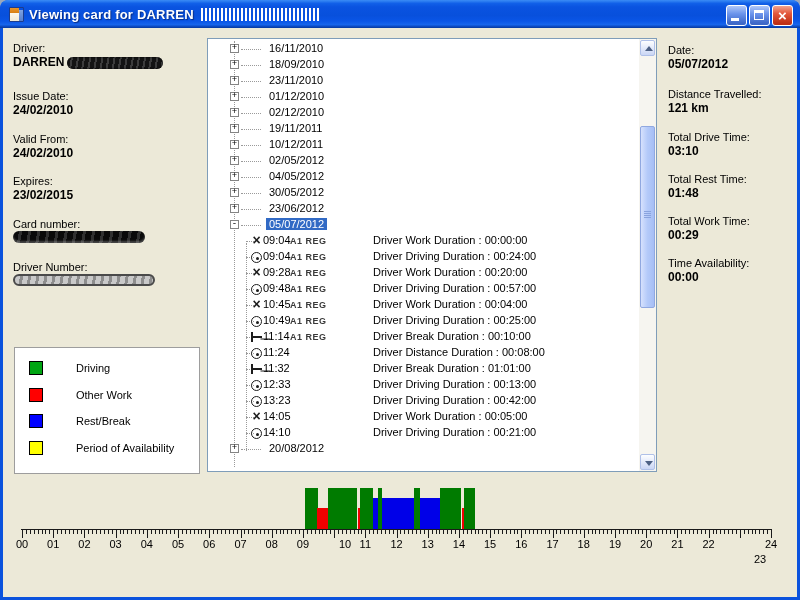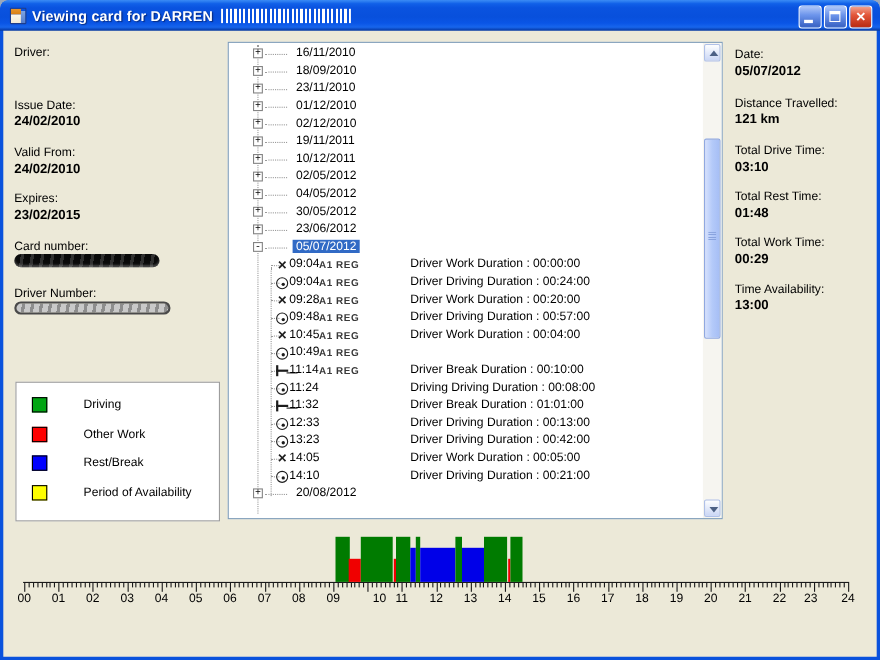--- a/index.html
+++ b/index.html
@@ -121,20 +121,21 @@
         </div>
       <div class="winbtn red">
           <span class="glyph-close">×</span>
         </div>
     </div>
   </div>
 
   <div id="driver-panel">
       <div class="info-group" style="left: 13px; top: 42px;">
         <div class="info-label">Driver:</div>
+        <div class="info-value">DARREN<span class="scribble"></span></div>
       </div>
       <div class="info-group" style="left: 13px; top: 90px;">
         <div class="info-label">Issue Date:</div>
         <div class="info-value">24/02/2010</div>
       </div>
       <div class="info-group" style="left: 13px; top: 133px;">
         <div class="info-label">Valid From:</div>
         <div class="info-value">24/02/2010</div>
       </div>
       <div class="info-group" style="left: 13px; top: 175px;">
@@ -267,33 +268,34 @@
           <span class="nicon work-icon">×</span>
           <span class="ntime">10:45</span>
           <span class="nbadge">A1 REG</span>
           <span class="ntext">Driver Work Duration : 00:04:00</span>
         </div>
         <div class="trow">
           <span class="hstub" style="left: 38px; width: 8px;"></span>
           <span class="nicon driving-icon"></span>
           <span class="ntime">10:49</span>
           <span class="nbadge">A1 REG</span>
+          <span class="ntext">Driver Driving Duration : 00:25:00</span>
         </div>
         <div class="trow">
           <span class="hstub" style="left: 38px; width: 8px;"></span>
           <span class="nicon rest-icon"></span>
           <span class="ntime">11:14</span>
           <span class="nbadge">A1 REG</span>
           <span class="ntext">Driver Break Duration : 00:10:00</span>
         </div>
         <div class="trow">
           <span class="hstub" style="left: 38px; width: 8px;"></span>
           <span class="nicon driving-icon"></span>
           <span class="ntime">11:24</span>
-          <span class="ntext">Driving Driving Duration : 00:08:00</span>
+          <span class="ntext">Driver Distance Duration : 00:08:00</span>
         </div>
         <div class="trow">
           <span class="hstub" style="left: 38px; width: 8px;"></span>
           <span class="nicon rest-icon"></span>
           <span class="ntime">11:32</span>
           <span class="ntext">Driver Break Duration : 01:01:00</span>
         </div>
         <div class="trow">
           <span class="hstub" style="left: 38px; width: 8px;"></span>
           <span class="nicon driving-icon"></span>
@@ -351,21 +353,21 @@
       <div class="info-group" style="left: 668px; top: 173px;">
         <div class="info-label">Total Rest Time:</div>
         <div class="info-value">01:48</div>
       </div>
       <div class="info-group" style="left: 668px; top: 215px;">
         <div class="info-label">Total Work Time:</div>
         <div class="info-value">00:29</div>
       </div>
       <div class="info-group" style="left: 668px; top: 257px;">
         <div class="info-label">Time Availability:</div>
-        <div class="info-value">13:00</div>
+        <div class="info-value">00:00</div>
       </div>
     </div>
 
   <div id="timeline">
     <div id="ruler-line"></div>
   <div class="tseg" style="left: 305px; width: 12.5px; top: 488px; height: 41px; background: rgb(0, 123, 0);"></div>
       <div class="tseg" style="left: 317.4px; width: 10.4px; top: 508px; height: 21px; background: rgb(240, 0, 0);"></div>
       <div class="tseg" style="left: 327.8px; width: 29.6px; top: 488px; height: 41px; background: rgb(0, 123, 0);"></div>
       <div class="tseg" style="left: 357.5px; width: 2.1px; top: 508px; height: 21px; background: rgb(240, 0, 0);"></div>
       <div class="tseg" style="left: 359.6px; width: 13px; top: 488px; height: 41px; background: rgb(0, 123, 0);"></div>
@@ -578,21 +580,21 @@
       <div class="tick" style="left: 708.6px; top: 530px; height: 8px;"></div>
       <div class="tick-label" style="left: 697.6px;">22</div>
       <div class="tick" style="left: 712.5px; top: 530px; height: 4px;"></div>
       <div class="tick" style="left: 716.4px; top: 530px; height: 4px;"></div>
       <div class="tick" style="left: 720.3px; top: 530px; height: 4px;"></div>
       <div class="tick" style="left: 724.2px; top: 530px; height: 4px;"></div>
       <div class="tick" style="left: 728.1px; top: 530px; height: 4px;"></div>
       <div class="tick" style="left: 732px; top: 530px; height: 4px;"></div>
       <div class="tick" style="left: 735.9px; top: 530px; height: 4px;"></div>
       <div class="tick" style="left: 739.8px; top: 530px; height: 8px;"></div>
-      <div class="tick-label" style="left: 726px;">23</div>
+      <div class="tick-label" style="left: 749px; margin-top: 15px;">23</div>
       <div class="tick" style="left: 743.7px; top: 530px; height: 4px;"></div>
       <div class="tick" style="left: 747.6px; top: 530px; height: 4px;"></div>
       <div class="tick" style="left: 751.5px; top: 530px; height: 4px;"></div>
       <div class="tick" style="left: 755.4px; top: 530px; height: 4px;"></div>
       <div class="tick" style="left: 759.3px; top: 530px; height: 4px;"></div>
       <div class="tick" style="left: 763.2px; top: 530px; height: 4px;"></div>
       <div class="tick" style="left: 767.1px; top: 530px; height: 4px;"></div>
       <div class="tick" style="left: 771px; top: 530px; height: 8px;"></div>
       <div class="tick-label" style="left: 760px;">24</div>
     </div>

